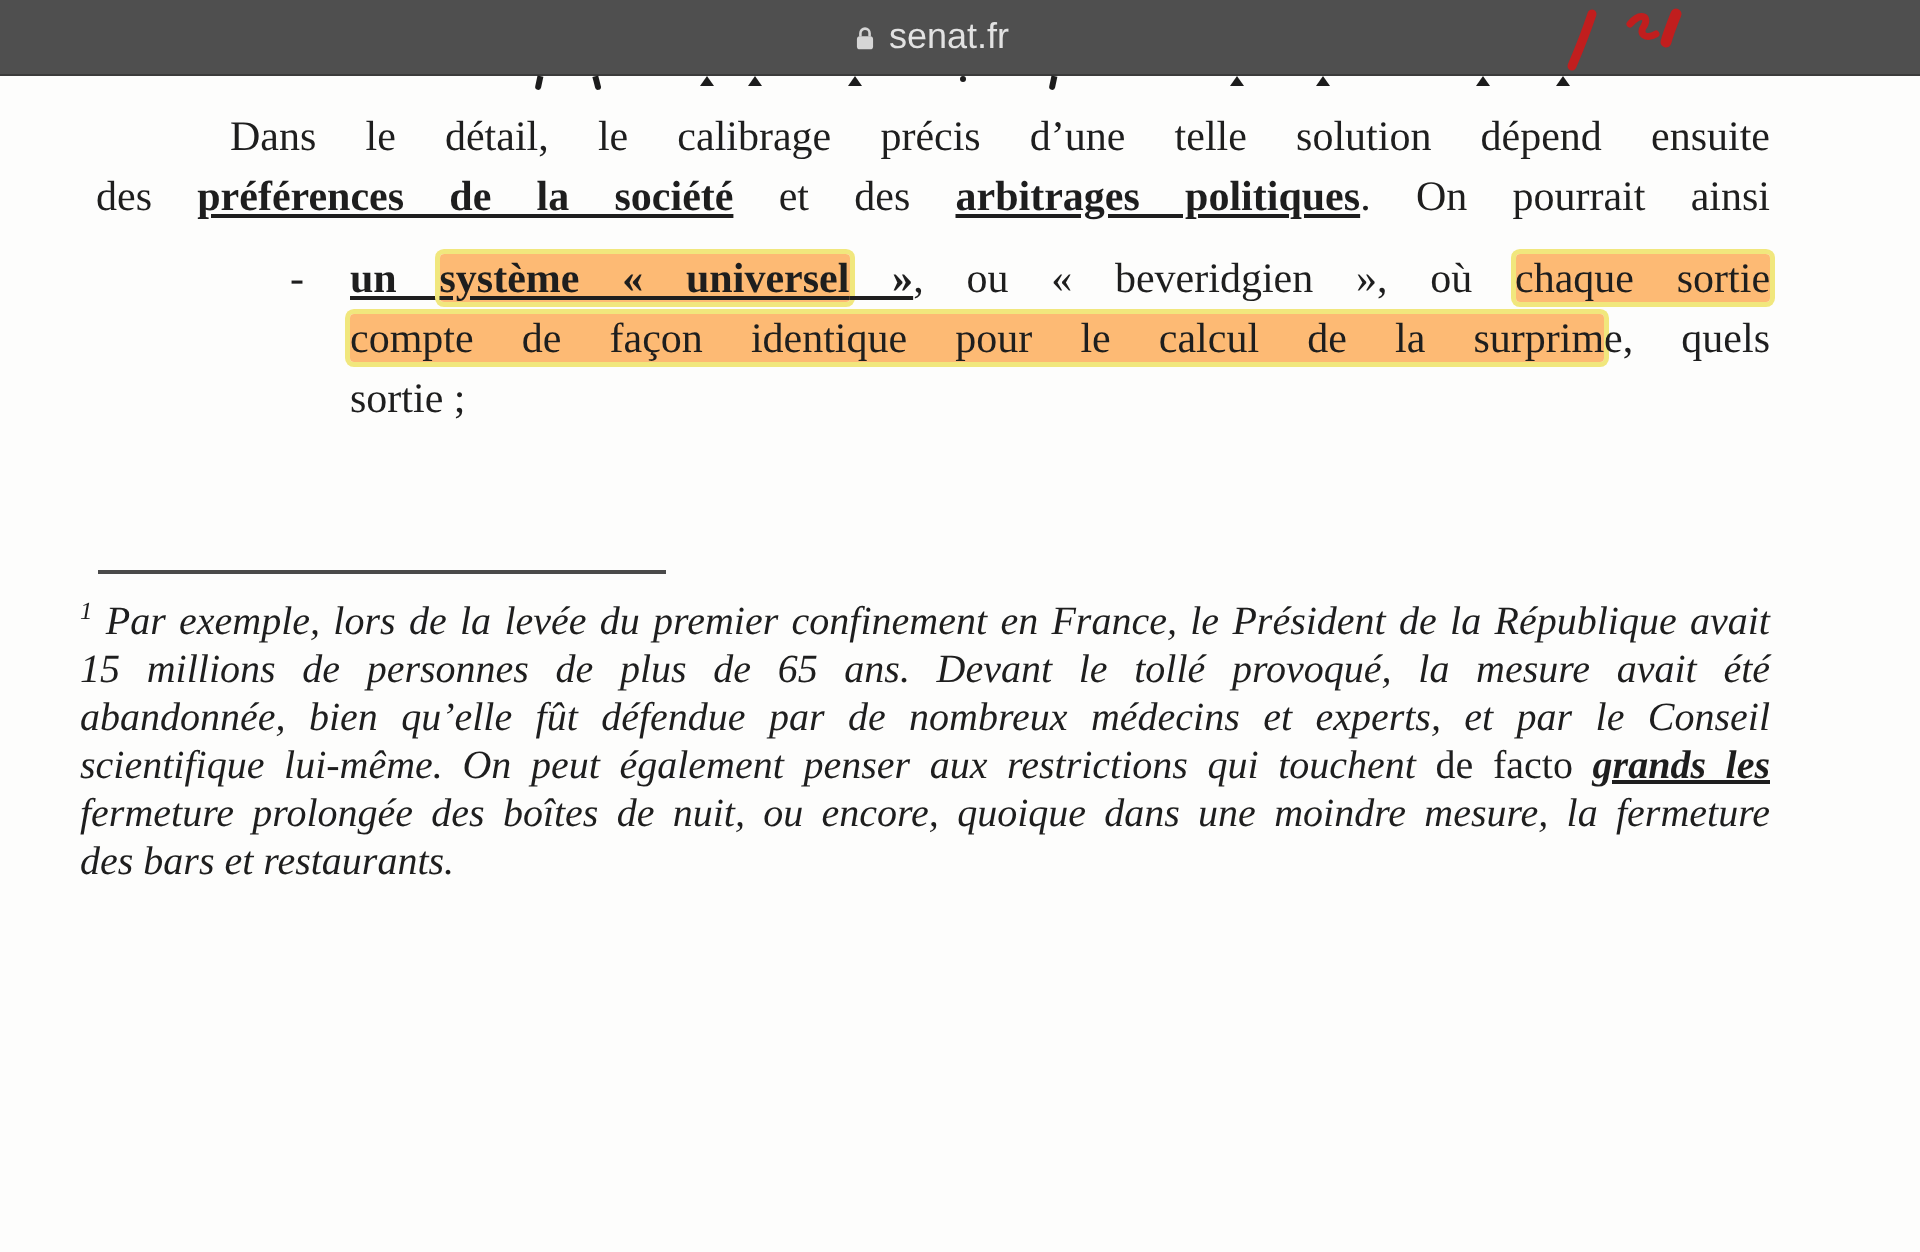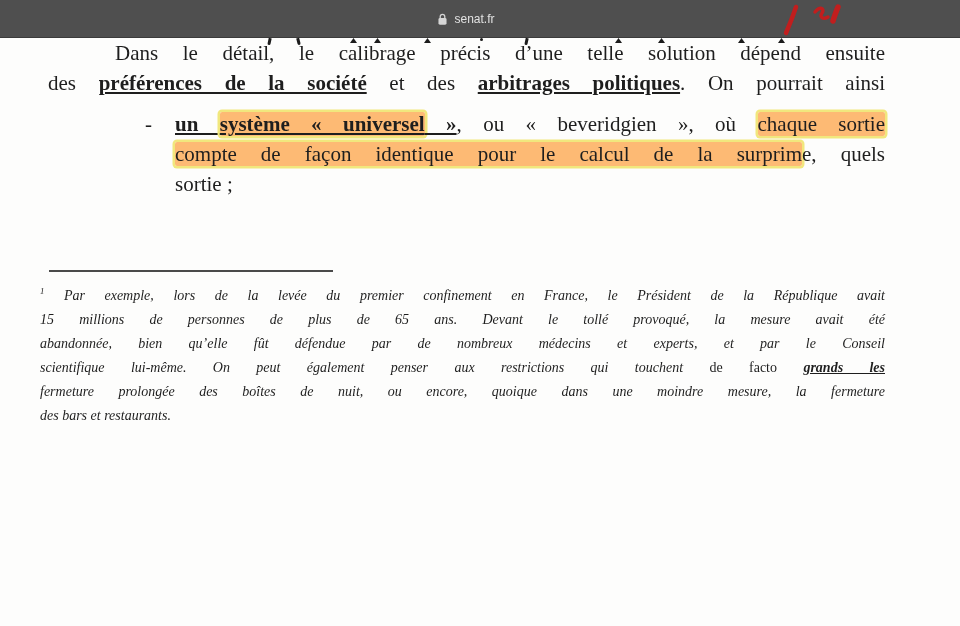--- a/index.html
+++ b/index.html
@@ -13,53 +13,53 @@
   
   .topbar {
     position:absolute; top:0; left:0; width:960px; height:38px;
     background:#4f4f4f; border-bottom:1px solid #3b3b3b;
     display:flex; align-items:center; justify-content:center;
   }
   .urlbox {
     display:flex; align-items:center; gap:6px;
     position:relative; left:-14px;
     font-family:"Liberation Sans", sans-serif;
-    font-size:12px; color:#e2e2e2;
+    font-size:18px; color:#e2e2e2;
   }
   .lock { display:block; }
 
   
   .redmarks { position:absolute; left:770px; top:0; }
 
   
   .remnants span { position:absolute; top:38px; background:#1c1c1c; }
   .rem-tri { width:7px; height:5px;
     clip-path:polygon(50% 0, 0 100%, 100% 100%); }
   .rem-curl { width:3px; height:7px; border-radius:0 0 3px 3px;
     transform:rotate(12deg); }
   .rem-dot { width:3px; height:3px; border-radius:50%; }
 
   
   .page { position:absolute; top:38px; left:0; width:960px; bottom:0; }
-  .body-text { padding:0 75px 0 48px; font-size:21px; }
+  .body-text { padding:15px 75px 0 48px; font-size:21px; }
   .line { line-height:30px; }
   .just { text-align:justify; text-align-last:justify; }
   .indent { padding-left:67px; }
 
   .bullet { position:relative; margin-top:11px; padding-left:127px; }
   .dash { position:absolute; left:97px; top:0; line-height:30px; }
 
   .b { font-weight:bold;text-decoration:underline; }
   .h { background:#fdba74; box-shadow:0 0 0 2.5px #f1e77d; border-radius:2px; }
   .r { font-style:normal; }
   .sup { font-size:0.62em; vertical-align:super; line-height:0; }
 
   .rule { margin:71px 0 0 1px; width:284px; height:2px; background:#4a4a4a; }
 
-  .footnote { margin:12px 0 16px -8px; width:845px; font-size:14px; font-style:italic; }
+  .footnote { margin:12px 0 16px -8px; width:845px; font-size:20px; font-style:italic; }
   .footnote .line { line-height:24px; }
 </style>
 </head>
 <body>
 
 <div class="screen">
 
   <div class="topbar">
     <div class="urlbox">
       <svg class="lock" width="11" height="14" viewBox="0 0 12 14">

